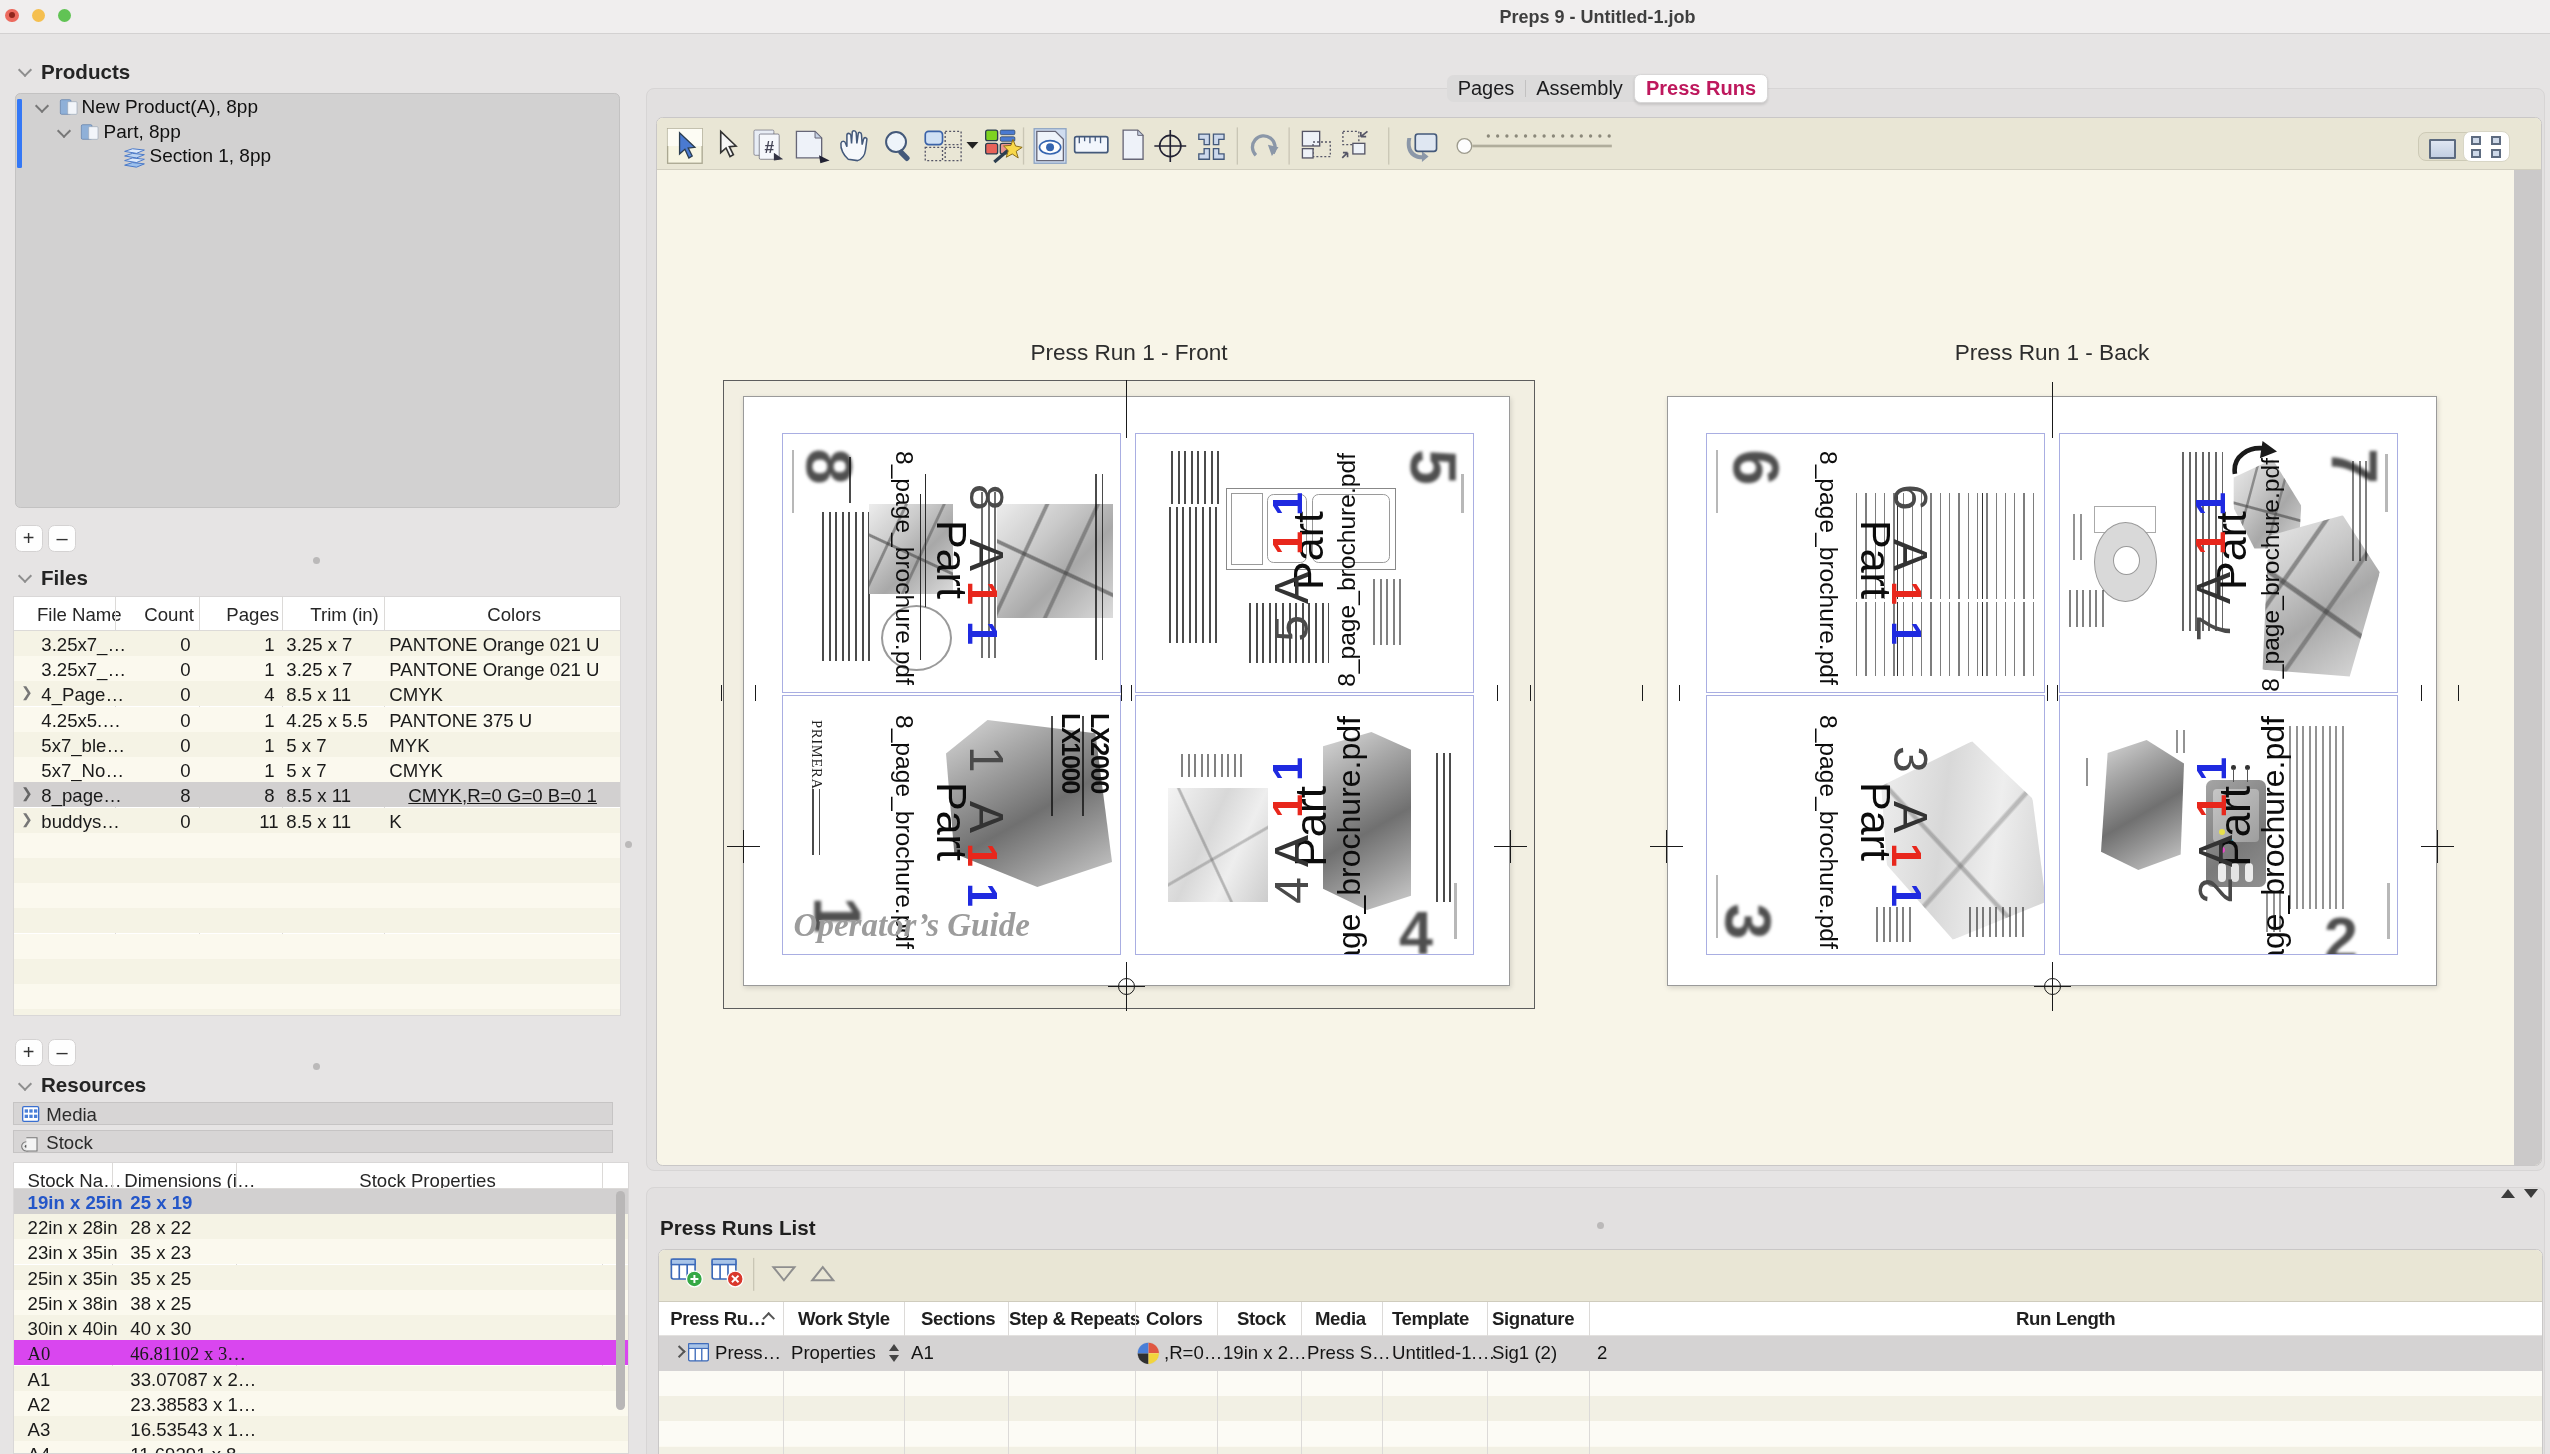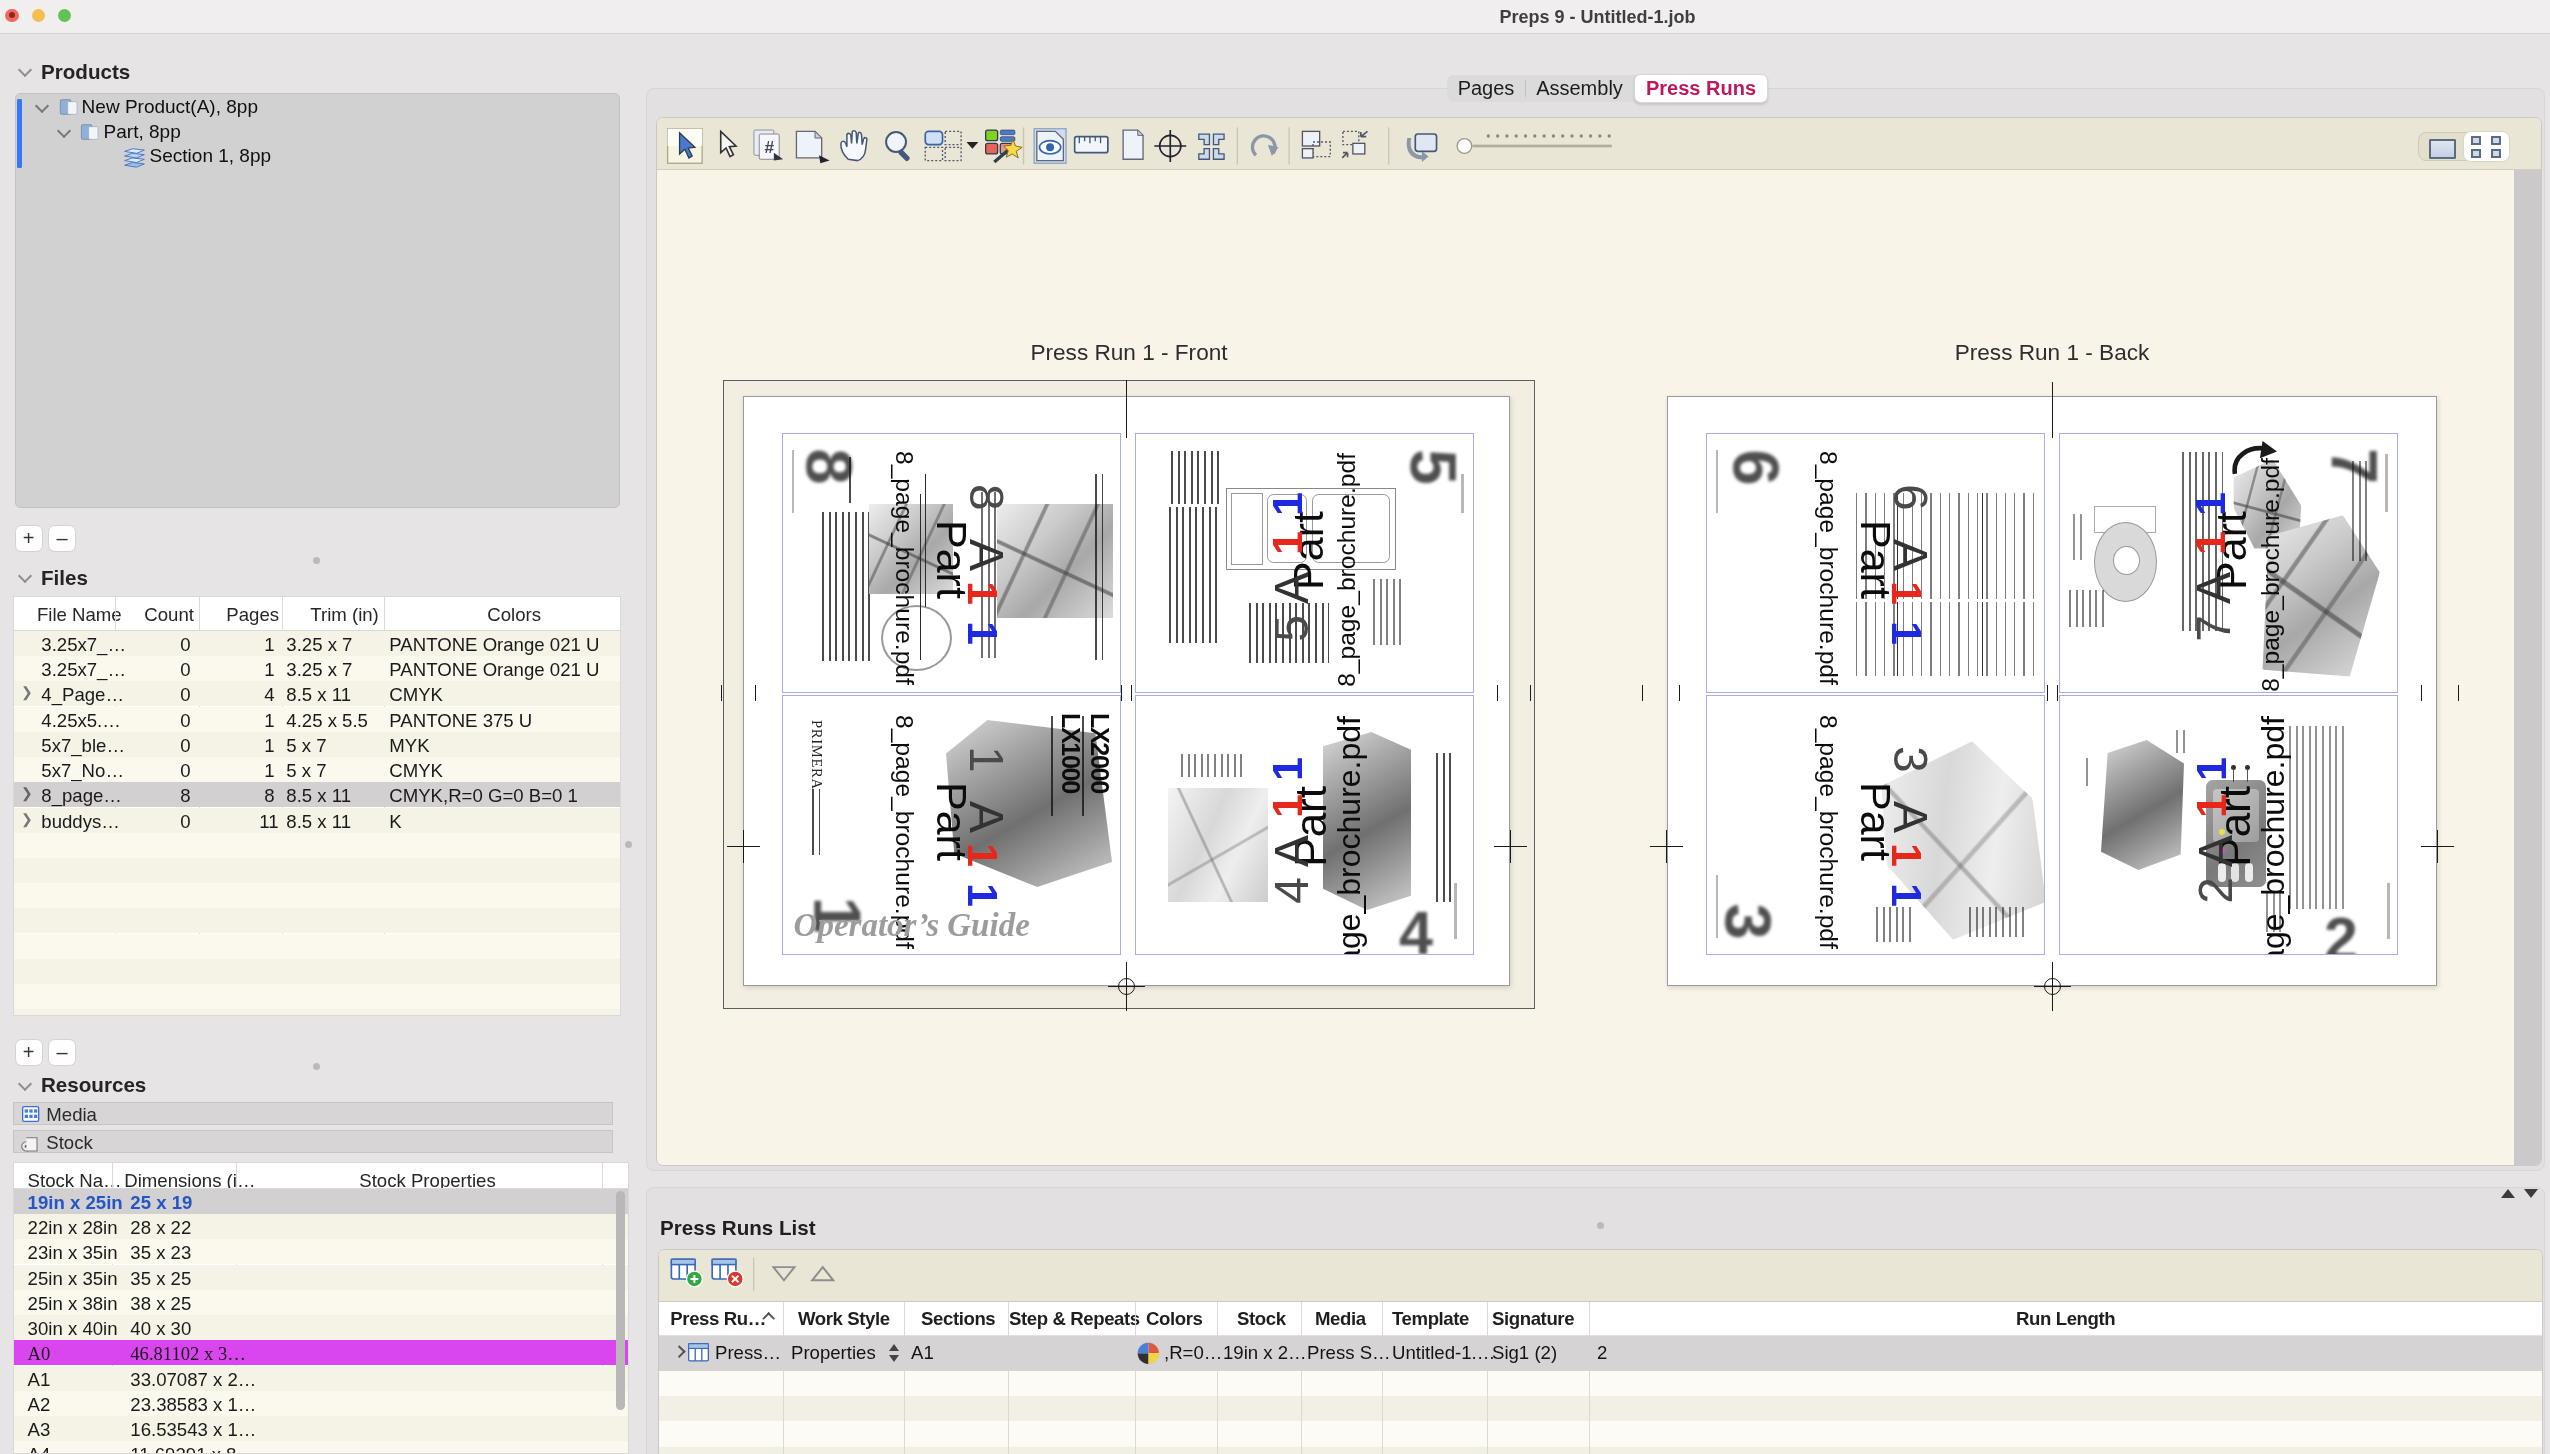--- a/index.html
+++ b/index.html
@@ -156,21 +156,21 @@
       <div class="fcell" style="left:250px;">1</div>
       <div class="fcell" style="left:272px;">5 x 7</div>
       <div class="fcell" style="left:375px;">CMYK</div>
   </div>
   <div class="frow" style="top:185px; background:#d2d0d0;">
     <div class="fcell" style="left:6.6px;color:#666;font-size:14px;">❯</div>
     <div class="fcell" style="left:27px;">8_page…</div>
       <div class="fcell" style="left:166px;">8</div>
       <div class="fcell" style="left:250px;">8</div>
       <div class="fcell" style="left:272px;">8.5 x 11</div>
-      <div class="fcell" style="left:375px;">CMYK,R=0 G=0 B=0 1</div>
+      <div class="fcell" style="left:394px;text-decoration:underline;">CMYK,R=0 G=0 B=0 1</div>
   </div>
   <div class="frow" style="top:211px; background:#f5f3e5;">
     <div class="fcell" style="left:6.6px;color:#777;font-size:14px;">❯</div>
     <div class="fcell" style="left:27px;">buddys…</div>
       <div class="fcell" style="left:166px;">0</div>
       <div class="fcell" style="left:245px;">11</div>
       <div class="fcell" style="left:272px;">8.5 x 11</div>
       <div class="fcell" style="left:375px;">K</div>
   </div>
   <div class="frow" style="top:236px; background:#fbf9ee;"></div>

